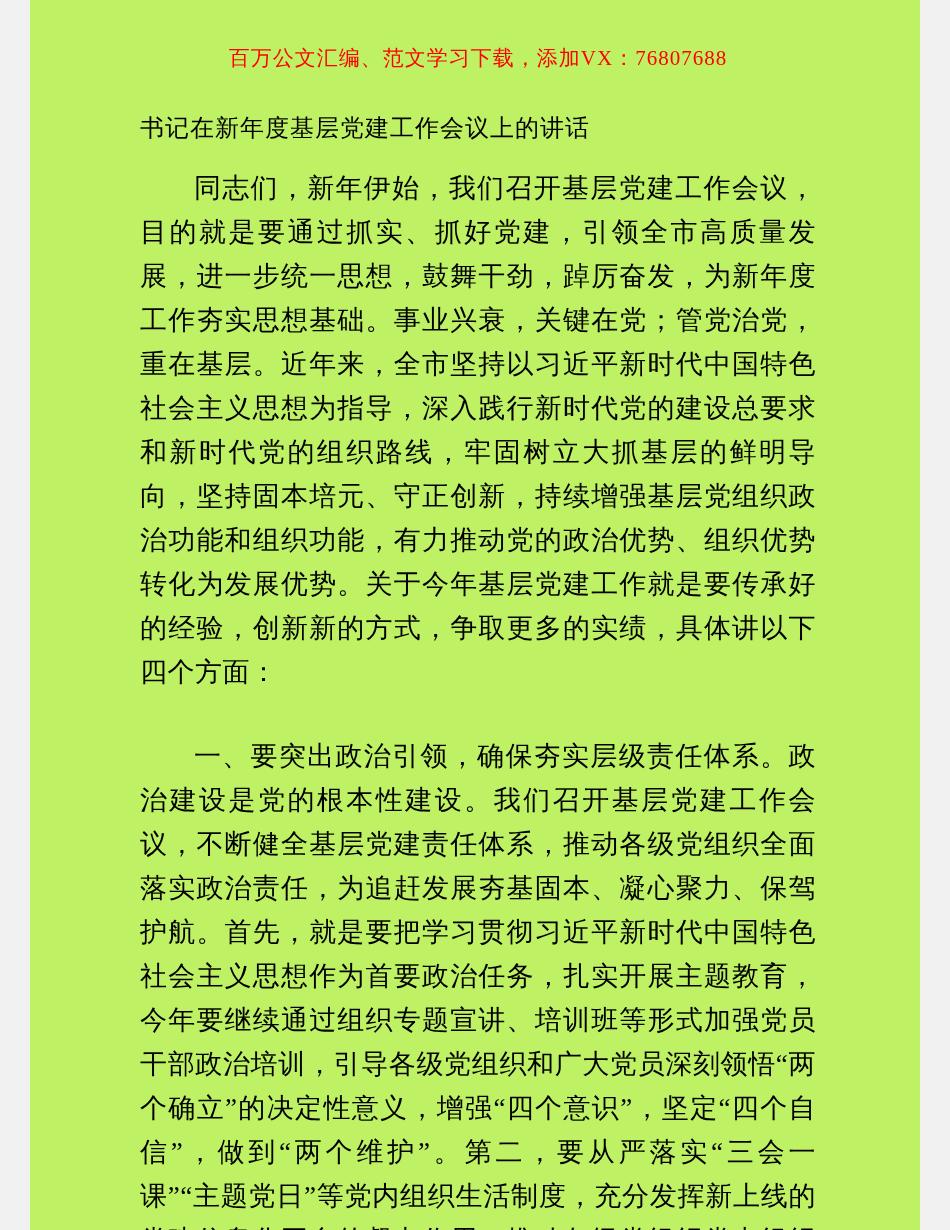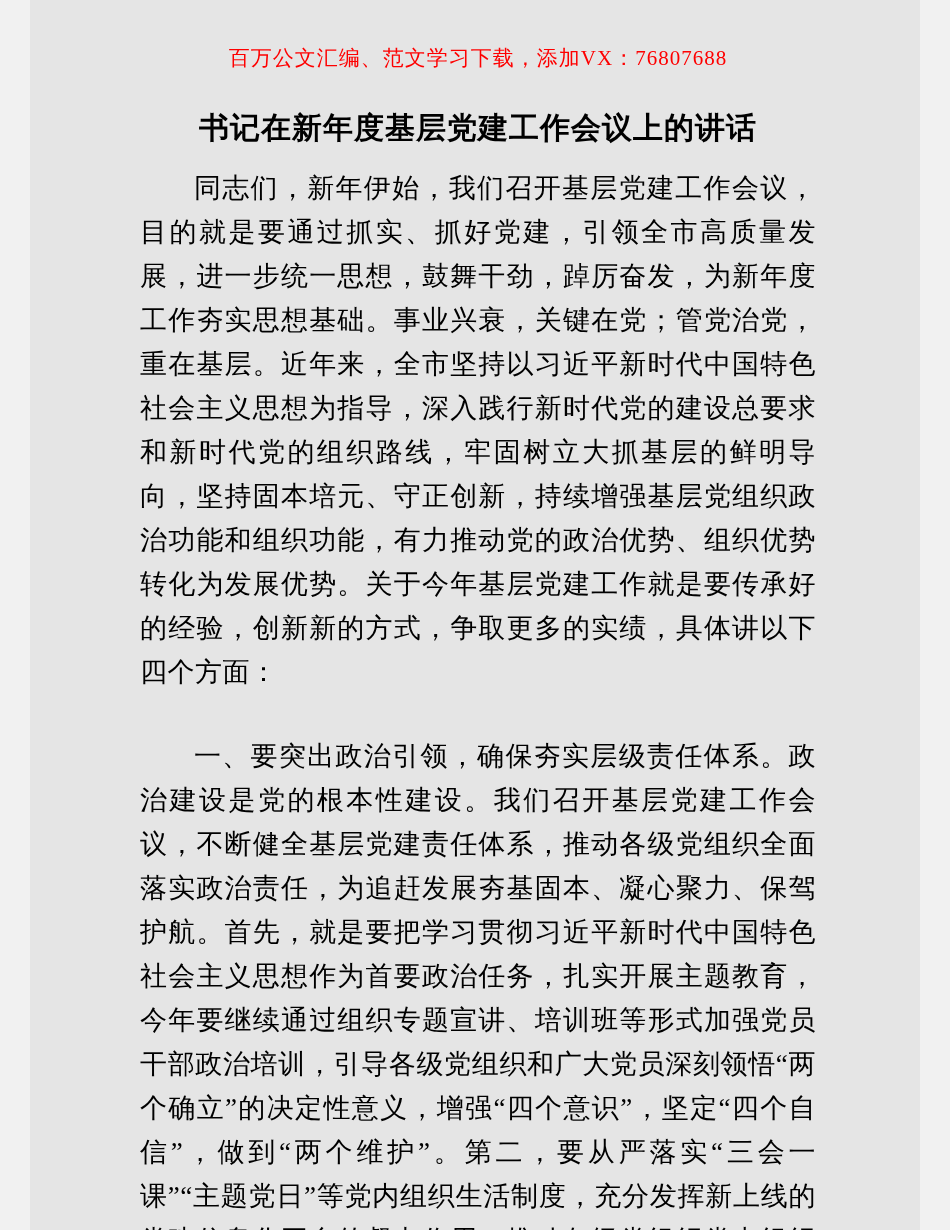--- a/index.html
+++ b/index.html
@@ -22,38 +22,37 @@
     background: #f1f1f1;
   }
   .side-strip.left { left: 0; }
   .side-strip.right { right: 0; }
   .page {
     position: absolute;
     left: 30px;
     right: 30px;
     top: 0;
     bottom: 0;
-    background: #e5e5e5;
+    background: #bef264;
     box-sizing: border-box;
     padding: 44px 104px 0 110px;
   }
   .watermark {
     color: #fe0000;
     font-size: 21px;
     line-height: 28px;
     text-align: center;
     letter-spacing: 1px;
     white-space: nowrap;
   }
   .doc-title {
     color: #000000;
-    font-size: 30px;
-    font-weight: 700;
+    font-size: 24px;
+    font-weight: 400;
     line-height: 44px;
-    text-align: center;
     margin: 34px 0 16px 0;
     letter-spacing: 1px;
   }
   .para {
     color: #000000;
     font-size: 27px;
     line-height: 44px;
     text-align: justify;
     text-align-last: left;
     text-indent: 2em;

